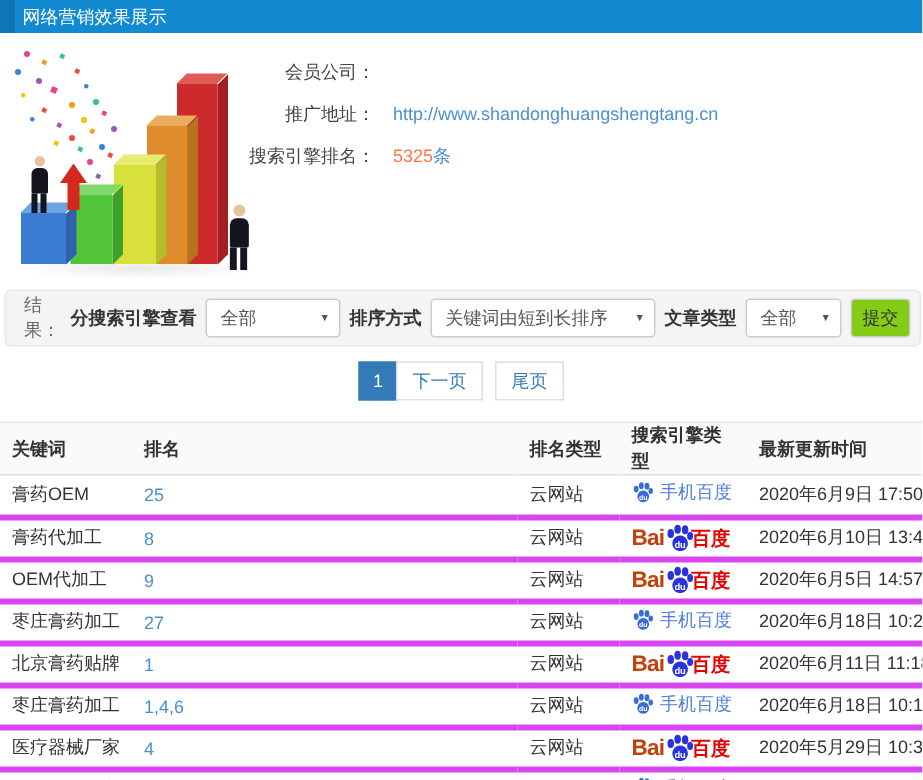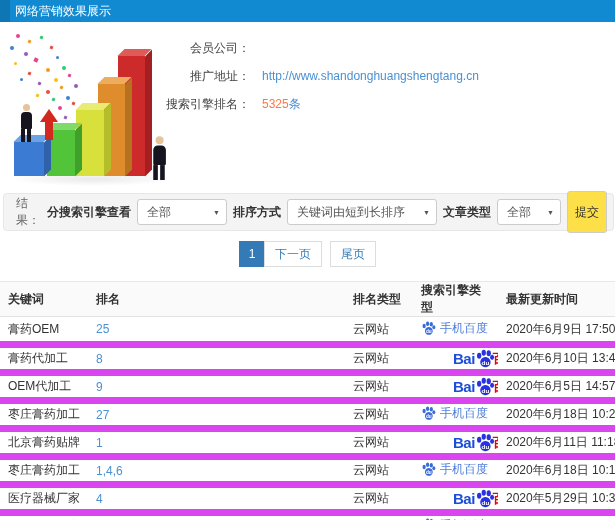--- a/index.html
+++ b/index.html
@@ -49,41 +49,41 @@
   .filter-bar { position:absolute; top:193px; left:3px; right:1px; height:38px;
     background:#f4f4f4; border:1px solid #e7e7e7; border-radius:4px;
     display:flex; align-items:center; padding:0 12px; }
   .result-label { color:#666; }
   .filter-right { margin-left:auto; display:flex; align-items:center; gap:6px; margin-right:-6px; }
   .f-label { font-weight:bold; color:#333; white-space:nowrap; }
   .select { position:relative; height:26px; background:#fff; border:1px solid #ccc; border-radius:3px;
     display:flex; align-items:center; padding:0 20px 0 9px; color:#555; white-space:nowrap; cursor:pointer; }
   .select .caret { position:absolute; right:6px; top:9px; font-size:7px; color:#555; }
   .sel-engine { width:90px; } .sel-sort { width:150px; } .sel-article { width:64px; }
-  .submit-btn { height:42px; background:#fde047; border:1px solid #ccc; border-radius:3px;
+  .submit-btn { height:26px; background:#84cc16; border:1px solid #ccc; border-radius:3px;
     padding:0 7px; color:#333; font-size:12px; white-space:nowrap; cursor:pointer; }
 
   
   .pagination { position:absolute; top:241px; left:0; right:0; display:flex; justify-content:center; }
   .pg-group { display:flex; }
   .page-btn { height:26px; min-width:26px; border:1px solid #ddd; background:#fff; color:#337ab7;
     display:flex; align-items:center; justify-content:center; padding:0 10px; cursor:pointer; }
   .page-btn.active { background:#337ab7; border-color:#337ab7; color:#fff; padding:0; width:26px; }
   .page-btn.next { margin-left:-1px; }
   .page-btn.last { margin-left:8px; }
 
   
   .table-wrap { position:absolute; top:281px; left:0; right:0; }
   table { width:100%; border-collapse:collapse; table-layout:fixed; font-size:12px; }
   thead th { height:22px; background:#fafafa; border-top:1px solid #e8e8e8; border-bottom:1px solid #e2e2e2;
     font-weight:bold; color:#333; text-align:left; padding:0 8px; }
-  tbody td { height:28px; border-bottom:7px solid #d946ef; padding:0 8px; color:#333; overflow:hidden; white-space:nowrap; }
+  tbody td { height:28px; border-bottom:4px solid #d946ef; padding:0 8px; color:#333; overflow:hidden; white-space:nowrap; }
   td.c-rank { color:#4a90d2; cursor:pointer;margin-top:43px; }
   .bd-logo { display:inline-flex; align-items:center; }
-  .bd-bai { color:#1d4ed8; font-weight:bold; font-size:15px; letter-spacing:-.5px;margin-left:32px; }
+  .bd-bai { color:#c2410c; font-weight:bold; font-size:15px; letter-spacing:-.5px; }
   .bd-cn { color:#e10601; font-weight:bold; font-size:13px; margin-left:-2px; }
   .mb-logo { display:inline-flex; align-items:center; gap:4px; }
   .mb-txt { color:#4f7fd9; font-size:12px; }
 </style>
 </head>
 <body>
 
 <div class="topbar">
   <div class="title">网络营销效果展示</div>
 </div>

